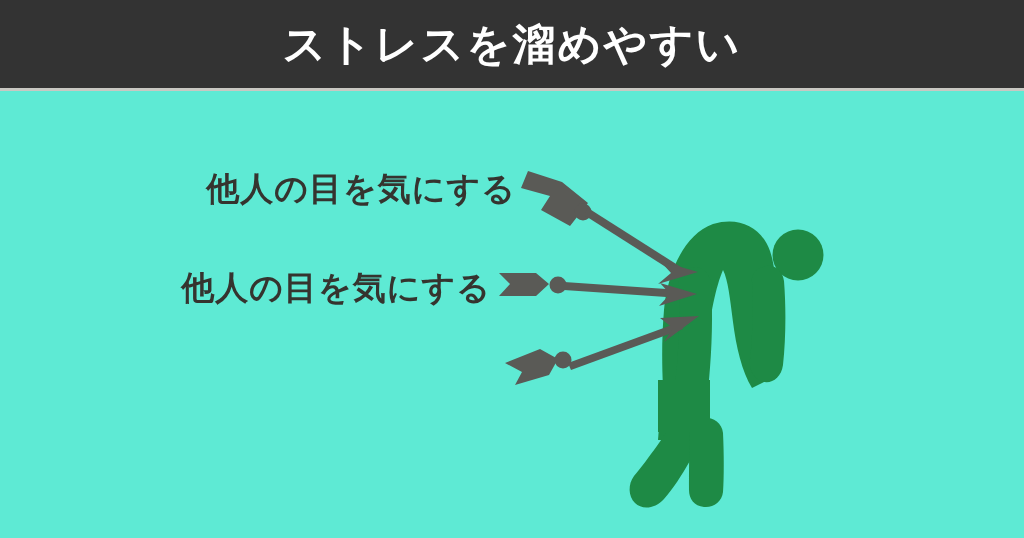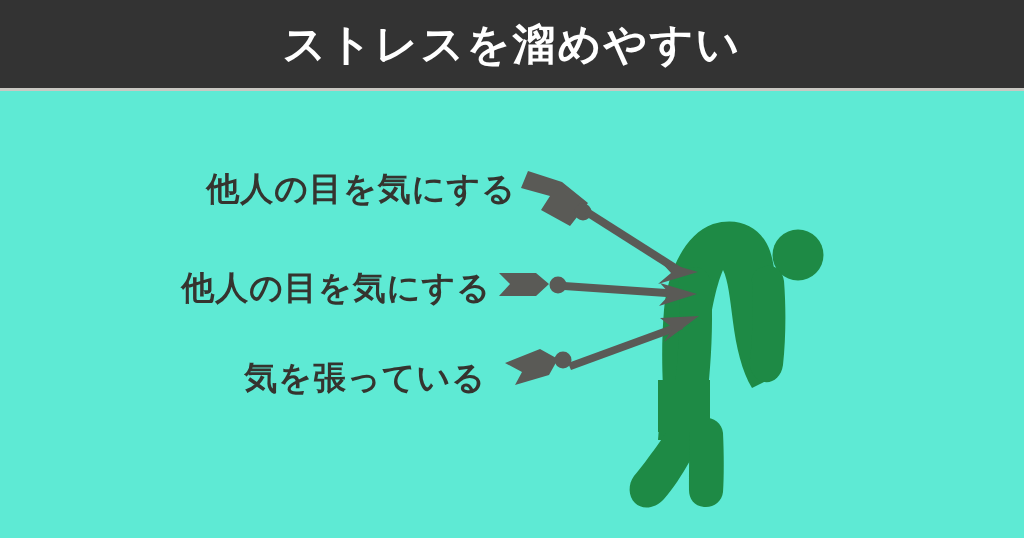--- a/index.html
+++ b/index.html
@@ -82,21 +82,20 @@
 
 <div id="stage">
 
   <div id="header-band">
     <div id="header-title">ストレスを溜めやすい</div>
   </div>
   <div id="header-underline"></div>
 
   <div class="label-text" id="label-0">他人の目を気にする</div>
   <div class="label-text" id="label-1">他人の目を気にする</div>
-  <div class="label-text" id="label-2">気を張っている</div>
 
   <svg id="art-layer" viewBox="0 0 1024 450" xmlns="http://www.w3.org/2000/svg">
 
     <g fill="#1e8a45">
 
       <circle cx="798" cy="167" r="25.5"></circle>
 
       <path d="M 713 136
                C 740 128, 762 140, 770 163
                C 776 181, 777 205, 775 232

